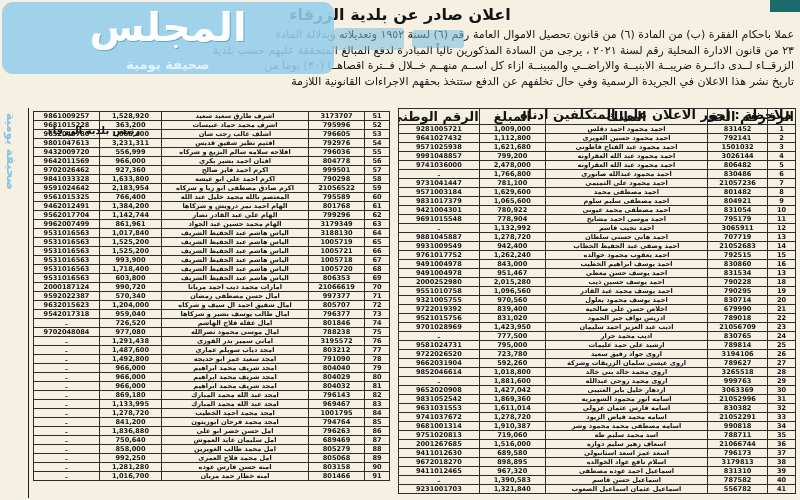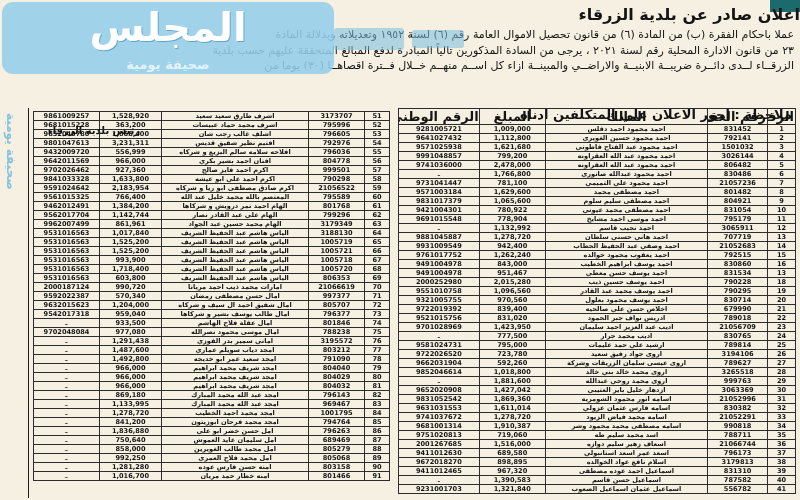--- a/index.html
+++ b/index.html
@@ -5,21 +5,21 @@
   html,body{margin:0;padding:0;}
   body{
     width:800px;height:500px;overflow:hidden;position:relative;
     background:#f5f0e1;
     font-family:"DejaVu Sans","Liberation Sans",sans-serif;
     color:#141414;
   }
   .page{position:absolute;inset:0;}
   
   .title{
-    position:absolute;top:5px;left:0;right:0;text-align:right;
+    position:absolute;top:5px;left:0;right:0;text-align:center;
     font-size:16px;font-weight:bold;letter-spacing:1px;
   }
   .para{
     position:absolute;top:27px;right:6px;left:6px;direction:rtl;
     font-size:11px;font-weight:normal;line-height:15.5px;text-align:right;
   }
   .para .pline{white-space:nowrap;overflow:hidden;}
   .para .pline.l3{padding-left:120px;}
   .para .pline.l4{padding-left:190px;}
   .signature{
@@ -89,20 +89,21 @@
 <div class="page">
 
   <div class="corner-mark"></div>
 
   <div class="title">اعلان صادر عن بلدية الزرقاء</div>
 
   <div class="para">
     <div class="pline l1">عملا باحكام الفقرة (ب) من المادة (٦) من قانون تحصيل الاموال العامة رقم (٦) لسنة ١٩٥٢ وتعديلاته وبدلالة المادة</div>
     <div class="pline l2">٢٣ من قانون الادارة المحلية رقم لسنة ٢٠٢١ ، يرجى من السادة المذكورين تالياً المبادرة لدفع المبالغ المتحققة عليهم حسب بلدية</div>
     <div class="pline l3">الزرقــاء لــدى دائــرة ضريبــة الابنيــة والاراضــي والمبينــة ازاء كل اســم منهــم خــلال فــترة اقصاهــا (٣٠) يوما من</div>
+    <div class="pline l4">تاريخ نشر هذا الاعلان في الجريدة الرسمية وفي حال تخلفهم عن الدفع ستتخذ بحقهم الاجراءات القانونية اللازمة</div>
   </div>
 
   <div class="signature">
     <div>رئيس بلدية الزرقاء</div>
   </div>
 
   <div class="note">ملاحظة : اجور الاعلان علي المتكلفين ادناه</div>
 
   <div class="wm-box">
     <div class="wm-logo">المجلس</div>
@@ -589,21 +590,21 @@
           <td class="num">73</td>
           <td class="num">796377</td>
           <td>امال طالب يوسف بشير و شركاها</td>
           <td class="num">959,040</td>
           <td class="num">9542017318</td>
         </tr>
         <tr>
           <td class="num">74</td>
           <td class="num">801846</td>
           <td>امال عقلة فلاح الهاشم</td>
-          <td class="num">933,500</td>
+          <td class="num">726,520</td>
           <td>ـ</td>
         </tr>
         <tr>
           <td class="num">75</td>
           <td class="num">788238</td>
           <td>امال موسى محمود نصرالله</td>
           <td class="num">977,080</td>
           <td class="num">9702048084</td>
         </tr>
         <tr>

